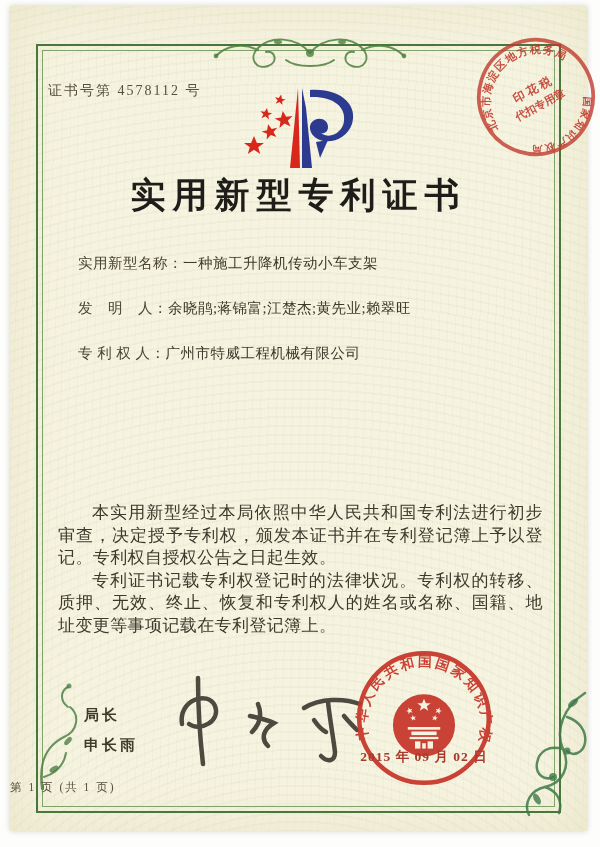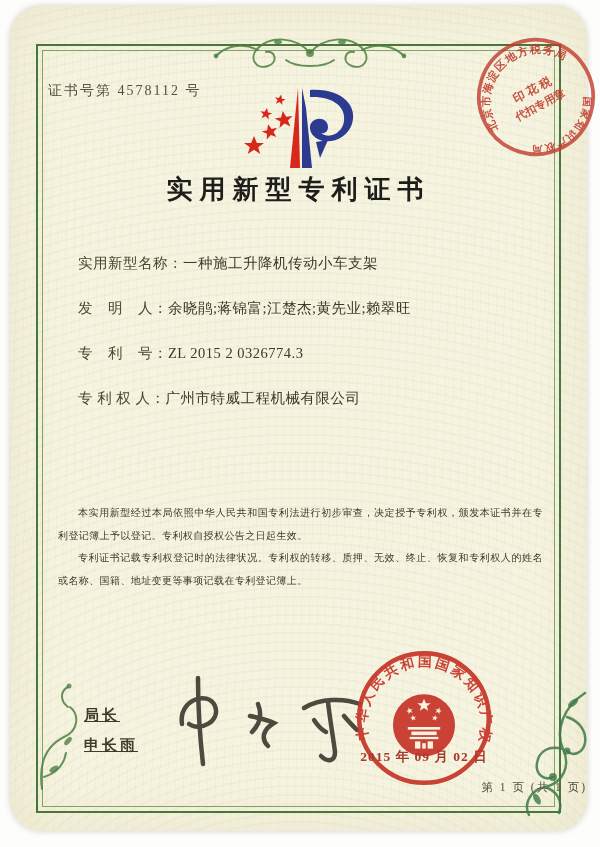--- a/index.html
+++ b/index.html
@@ -9,62 +9,61 @@
   .photo { position:relative; width:600px; height:847px; background:#fdfdfb; overflow:hidden; }
 
   
   .paper {
     position:absolute; left:10px; top:6px; right:13px; bottom:16px;
     background:
       repeating-radial-gradient(circle at 50% 135%, rgba(124,160,96,.055) 0 2px, transparent 2px 9px),
       repeating-linear-gradient(92deg, rgba(134,168,104,.05) 0 1px, transparent 1px 8px),
       #f6f3e0;
     box-shadow: 0 0 6px rgba(0,0,0,.18), inset 0 0 60px rgba(214,206,160,.35);
-    border-radius: 31px;
   }
 
   
   .frame-outer { position:absolute; left:26px; top:38px; right:26px; bottom:18px; border:2px solid #49763a; }
   .frame-inner { position:absolute; left:4px; top:4px; right:4px; bottom:4px; border:1px solid #7fa468; }
 
   .cert-no { position:absolute; left:38px; top:76px; font-size:14px; letter-spacing:2px; color:#55503f; }
 
   
   .tax-seal { position:absolute; right:-12px; top:28px; width:126px; height:126px; transform:rotate(-28deg); opacity:.88; }
 
   
   .logo { position:absolute; left:230px; top:78px; width:122px; height:88px; }
 
   .title { position:absolute; left:0; top:166px; width:100%; text-align:center;
-           font-size:26px; font-weight:bold; letter-spacing:7px; color:#1e1d19; }
+           font-size:35px; font-weight:bold; letter-spacing:7px; color:#1e1d19; }
 
   .fields { position:absolute; left:68px; top:248px; right:40px; font-size:14.5px; color:#45412f; }
   .fields .row { margin-bottom:26px; letter-spacing:.5px; white-space:nowrap; }
   .fields .lbl { color:#4a4633; }
   .fields .val { color:#3c3a2b; }
 
-  .body-text { position:absolute; left:48px; top:496px; right:44px; font-size:10px;
+  .body-text { position:absolute; left:48px; top:496px; right:44px; font-size:17px;
                line-height:22.5px; color:#3d3a2c; text-align:justify; }
   .body-text p { text-indent:2em; letter-spacing:.4px; }
 
-  .sign-block { position:absolute; left:74px; top:700px; font-size:15px; color:#3f3c2e; font-weight:bold; letter-spacing:3px;text-decoration:underline; }
+  .sign-block { position:absolute; left:74px; top:700px; font-size:15px; color:#3f3c2e; font-weight:bold; letter-spacing:3px; }
   .sign-block div { margin-bottom:11px; }
 
   .sig-script { position:absolute; left:148px; top:660px; width:230px; height:110px; }
 
   
   .grant-seal { position:absolute; left:342px; top:640px; width:144px; height:144px; opacity:.93; }
   .grant-date { position:absolute; left:334px; top:742px; width:160px; text-align:center;
                 font-size:13.5px; font-weight:bold; letter-spacing:1px; color:#a8392b; }
 
   .ornament-top { position:absolute; left:198px; top:24px; width:204px; height:46px; }
   .ornament-bl  { position:absolute; left:24px; bottom:40px; width:60px; height:110px; }
   .ornament-br  { position:absolute; right:-6px; bottom:14px; width:100px; height:130px; }
 
-  .footer { position:absolute; left:0; bottom:36px; width:100%; text-align:right;
+  .footer { position:absolute; left:0; bottom:36px; width:100%; text-align:left;
             font-size:11.5px; letter-spacing:2px; color:#55503c; }
 
   svg text { font-family:"Liberation Serif","DejaVu Serif",serif; }
 </style>
 </head>
 <body>
 
 <div class="photo">
   <div class="paper">
 
@@ -122,21 +121,20 @@
       <use href="#star" transform="translate(26,30) scale(0.6) rotate(10)" fill="#d8281c"></use>
       <use href="#star" transform="translate(44,36) scale(0.9) rotate(-8)" fill="#d8281c"></use>
       <use href="#star" transform="translate(40,16) scale(0.55) rotate(12)" fill="#d8281c"></use>
     </svg>
 
     <div class="title">实用新型专利证书</div>
 
     <div class="fields">
       <div class="row"><span class="lbl">实用新型名称：</span><span class="val">一种施工升降机传动小车支架</span></div>
       <div class="row"><span class="lbl">发　明　人：</span><span class="val">余晓鹃;蒋锦富;江楚杰;黄先业;赖翠旺</span></div>
-      <div class="row"><span class="lbl">专　利　号：</span><span class="val">ZL 2015 2 0326774.3</span></div>
       <div class="row"><span class="lbl">专 利 权 人：</span><span class="val">广州市特威工程机械有限公司</span></div>
     </div>
 
     <div class="body-text">
       <p>本实用新型经过本局依照中华人民共和国专利法进行初步审查，决定授予专利权，颁发本证书并在专利登记簿上予以登记。专利权自授权公告之日起生效。</p>
       <p>专利证书记载专利权登记时的法律状况。专利权的转移、质押、无效、终止、恢复和专利权人的姓名或名称、国籍、地址变更等事项记载在专利登记簿上。</p>
     </div>
 
     <div class="sign-block">
       <div>局长</div>

